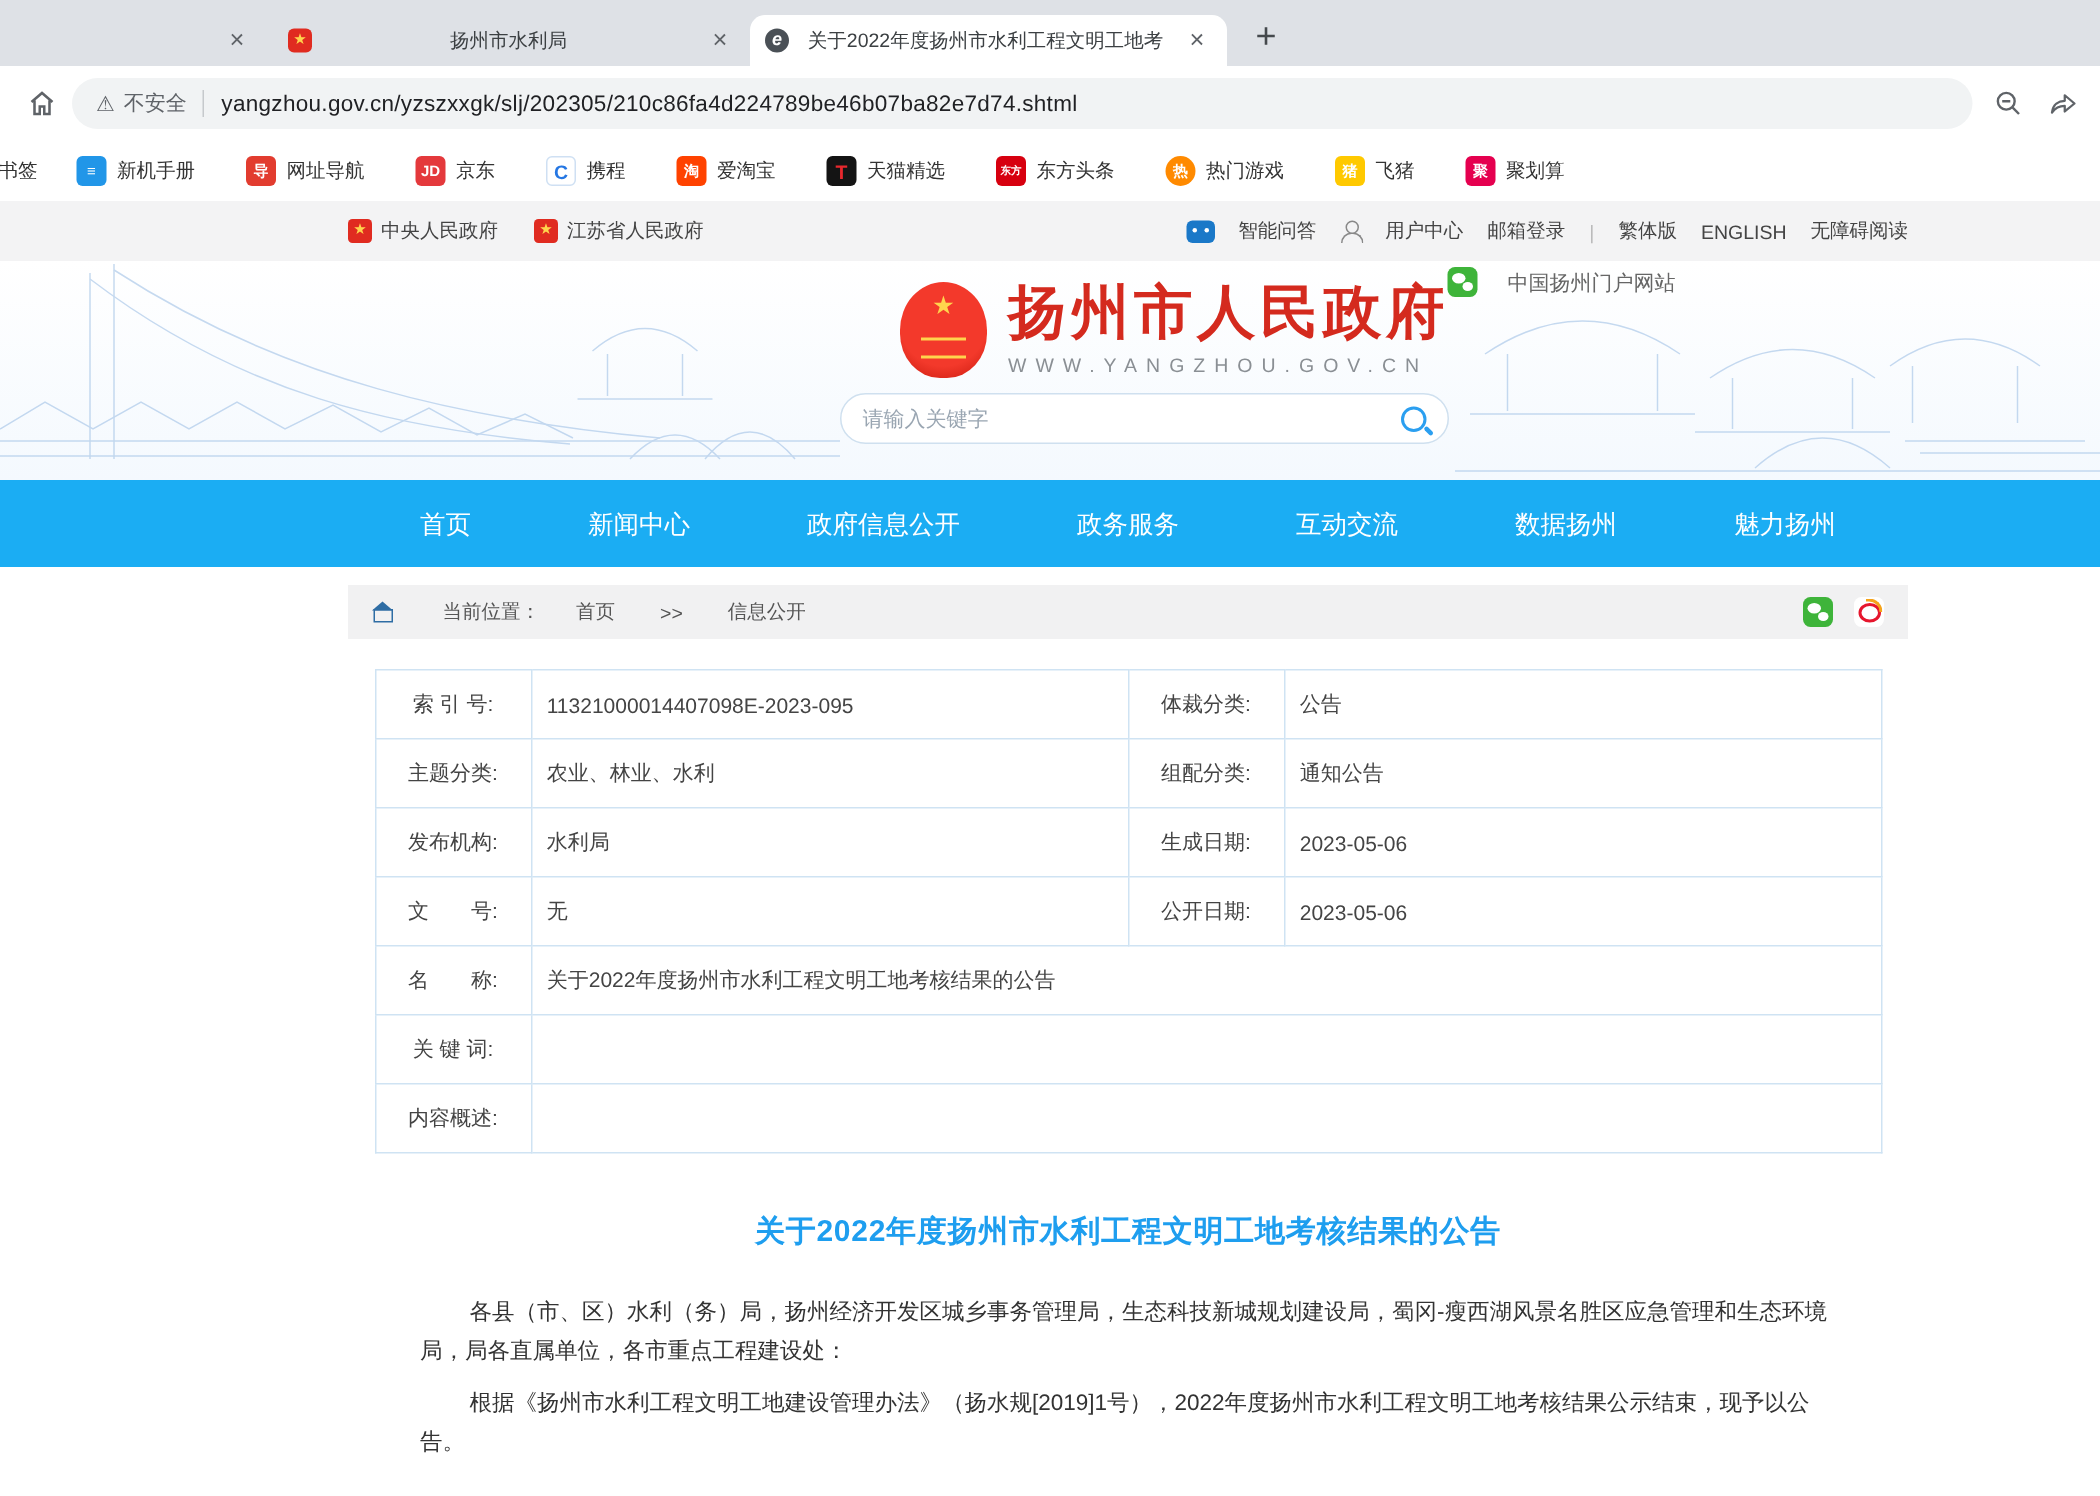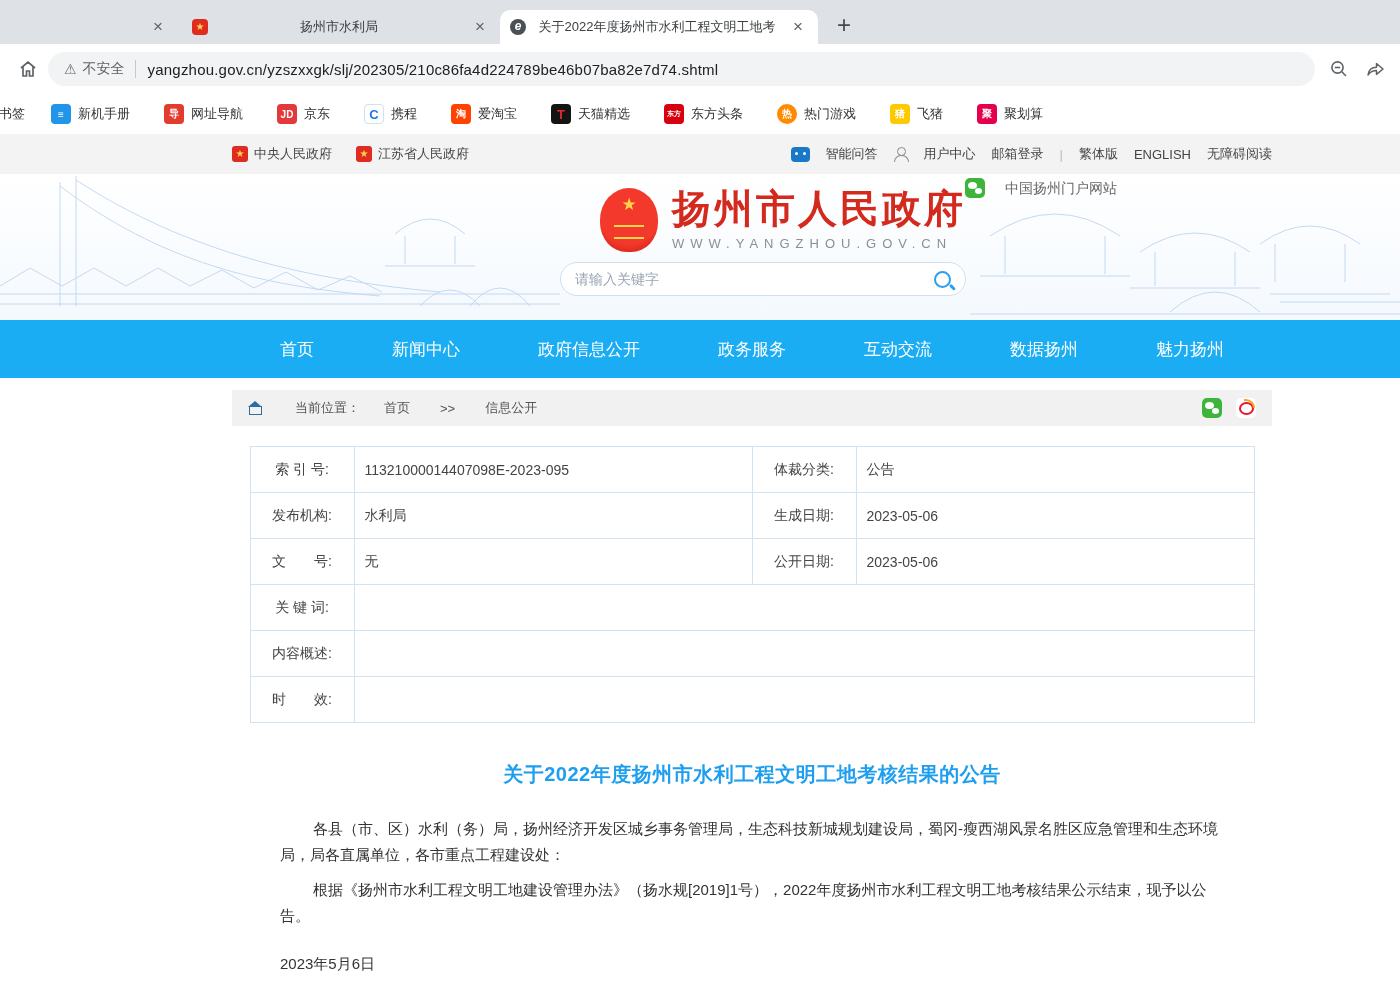--- a/index.html
+++ b/index.html
@@ -277,41 +277,47 @@
 
   <table class="meta">
     <tbody>
         <tr>
       <td class="lbl">索 引 号:</td>
       <td class="val1">11321000014407098E-2023-095</td>
       <td class="lbl">体裁分类:</td>
       <td class="val2">公告</td>
     </tr>
     <tr>
+      <td class="lbl">主题分类:</td>
+      <td class="val1">农业、林业、水利</td>
+      <td class="lbl">组配分类:</td>
+      <td class="val2">通知公告</td>
+    </tr>
+    <tr>
       <td class="lbl">发布机构:</td>
       <td class="val1">水利局</td>
       <td class="lbl">生成日期:</td>
       <td class="val2">2023-05-06</td>
     </tr>
     <tr>
       <td class="lbl">文　　号:</td>
       <td class="val1">无</td>
       <td class="lbl">公开日期:</td>
       <td class="val2">2023-05-06</td>
     </tr>
     <tr>
+      <td class="lbl">名　　称:</td>
+      <td colspan="3">关于2022年度扬州市水利工程文明工地考核结果的公告</td>
+    </tr>
+    <tr>
       <td class="lbl">关 键 词:</td>
       <td colspan="3"></td>
     </tr>
     <tr>
       <td class="lbl">内容概述:</td>
-      <td colspan="3"></td>
-    </tr>
-    <tr>
-      <td class="lbl">时　　效:</td>
       <td colspan="3"></td>
     </tr>
   </tbody>
     </table>
 
   <div class="article">
     <h1 class="art-title">关于2022年度扬州市水利工程文明工地考核结果的公告</h1>
     <p class="art-p">各县（市、区）水利（务）局，扬州经济开发区城乡事务管理局，生态科技新城规划建设局，蜀冈-瘦西湖风景名胜区应急管理和生态环境局，局各直属单位，各市重点工程建设处：</p>
     <p class="art-p">根据《扬州市水利工程文明工地建设管理办法》（扬水规[2019]1号），2022年度扬州市水利工程文明工地考核结果公示结束，现予以公告。</p>
     <div class="art-date">2023年5月6日</div>

